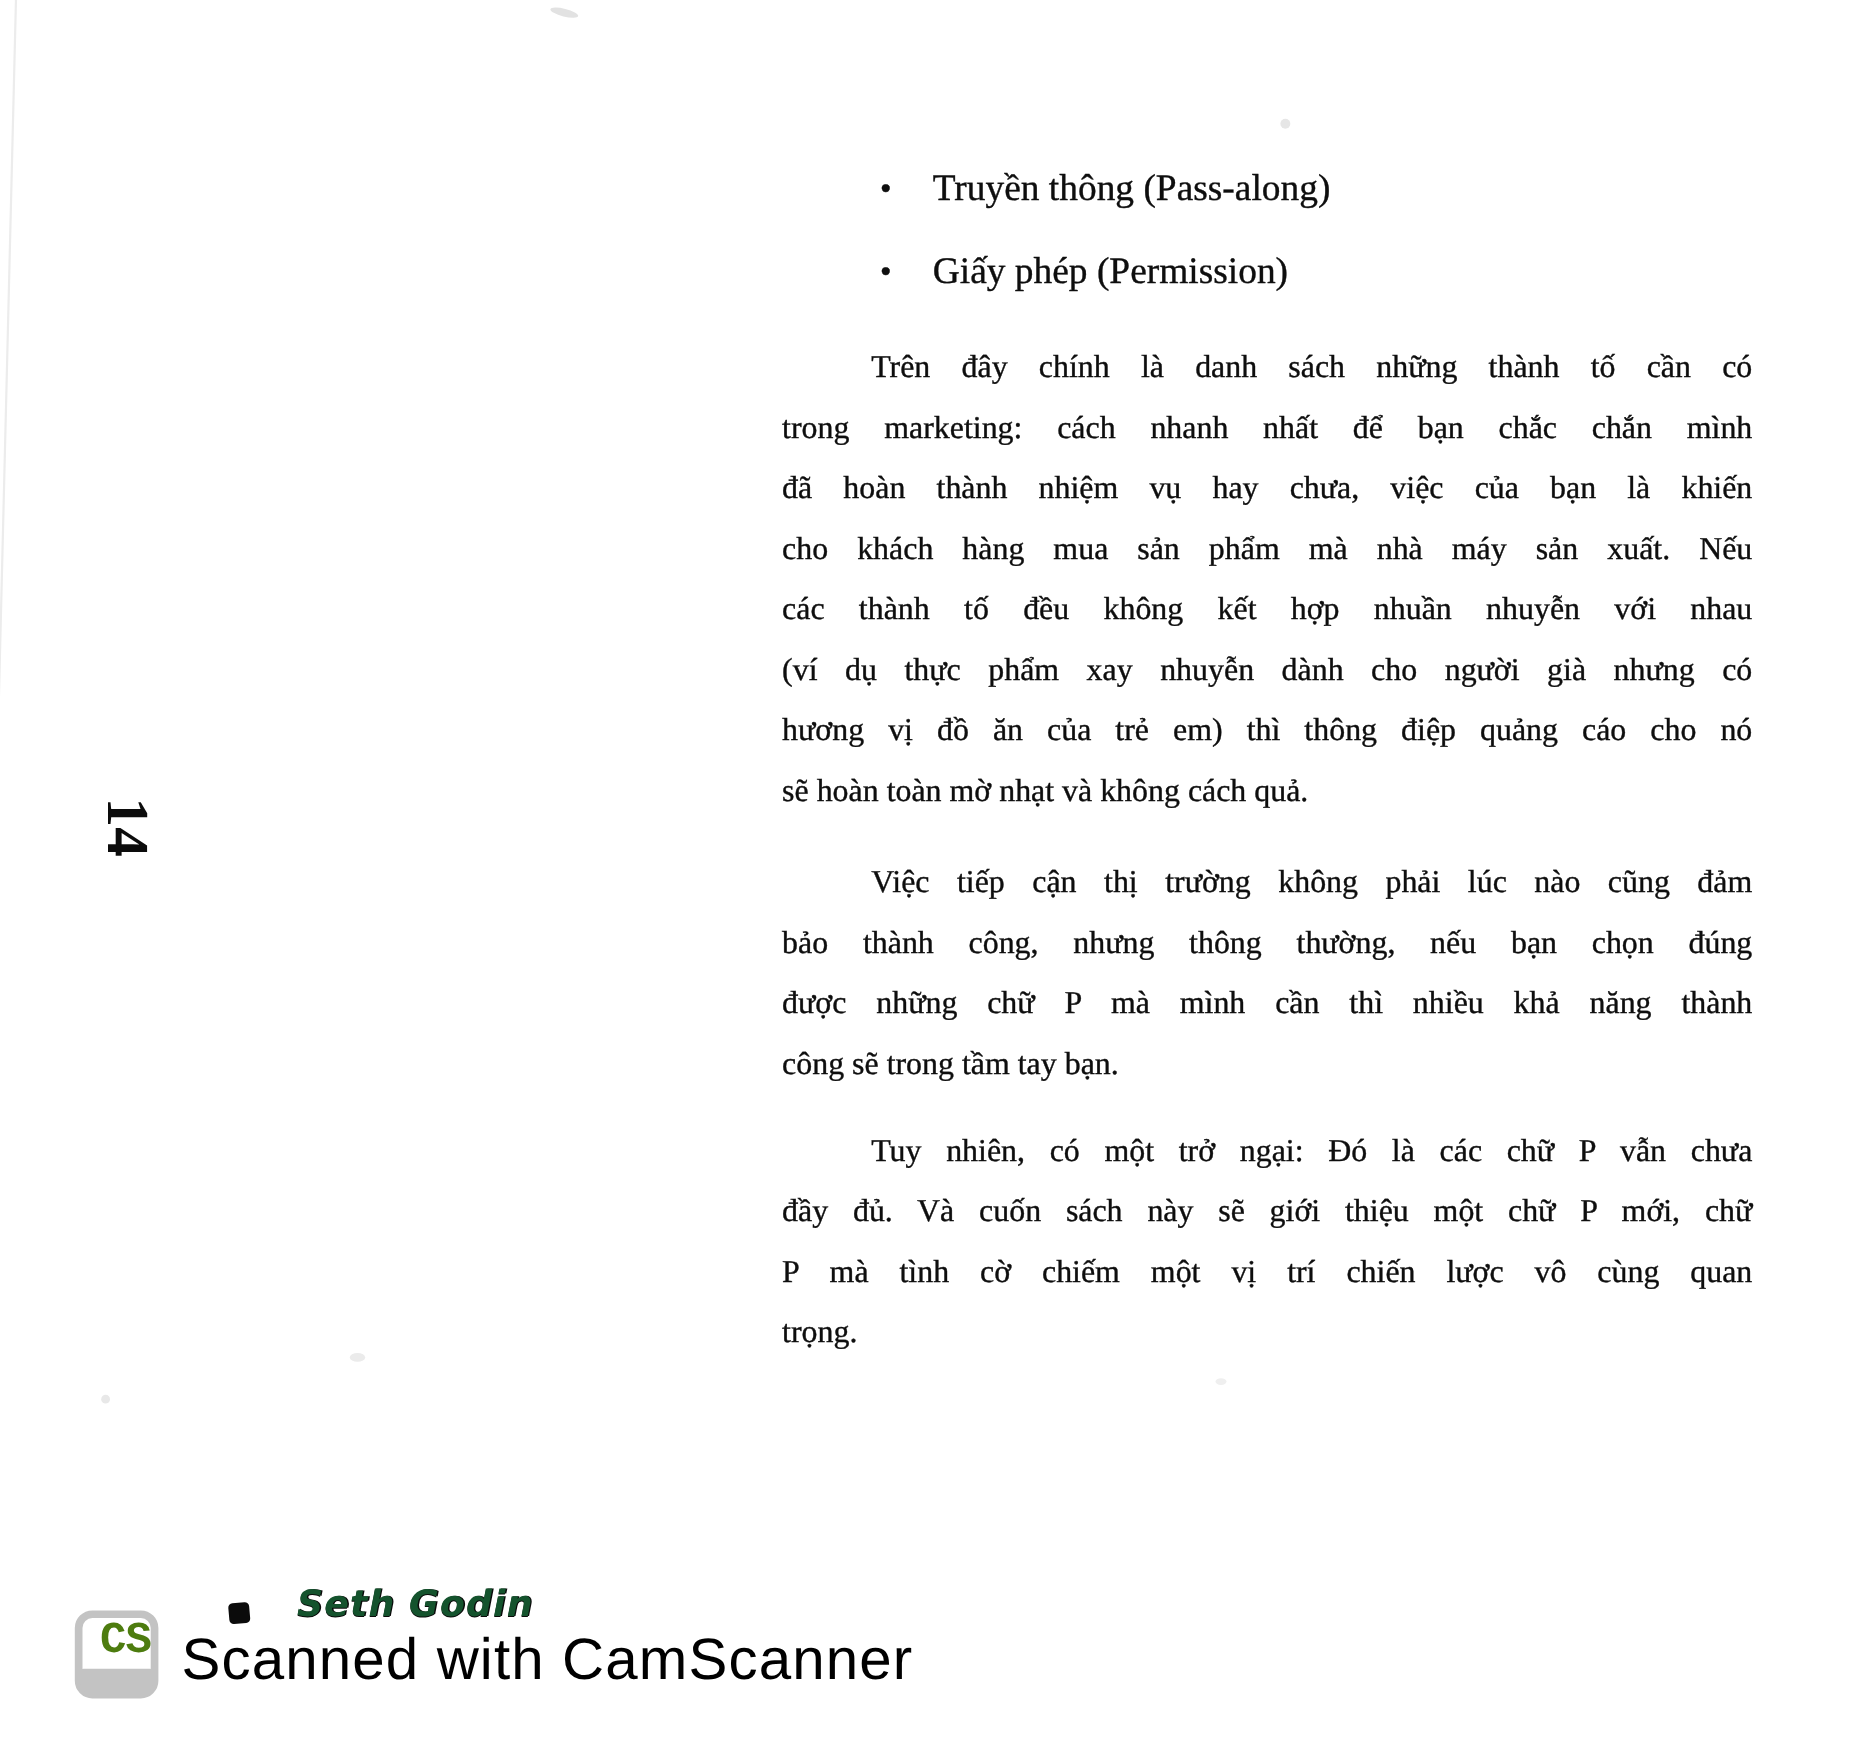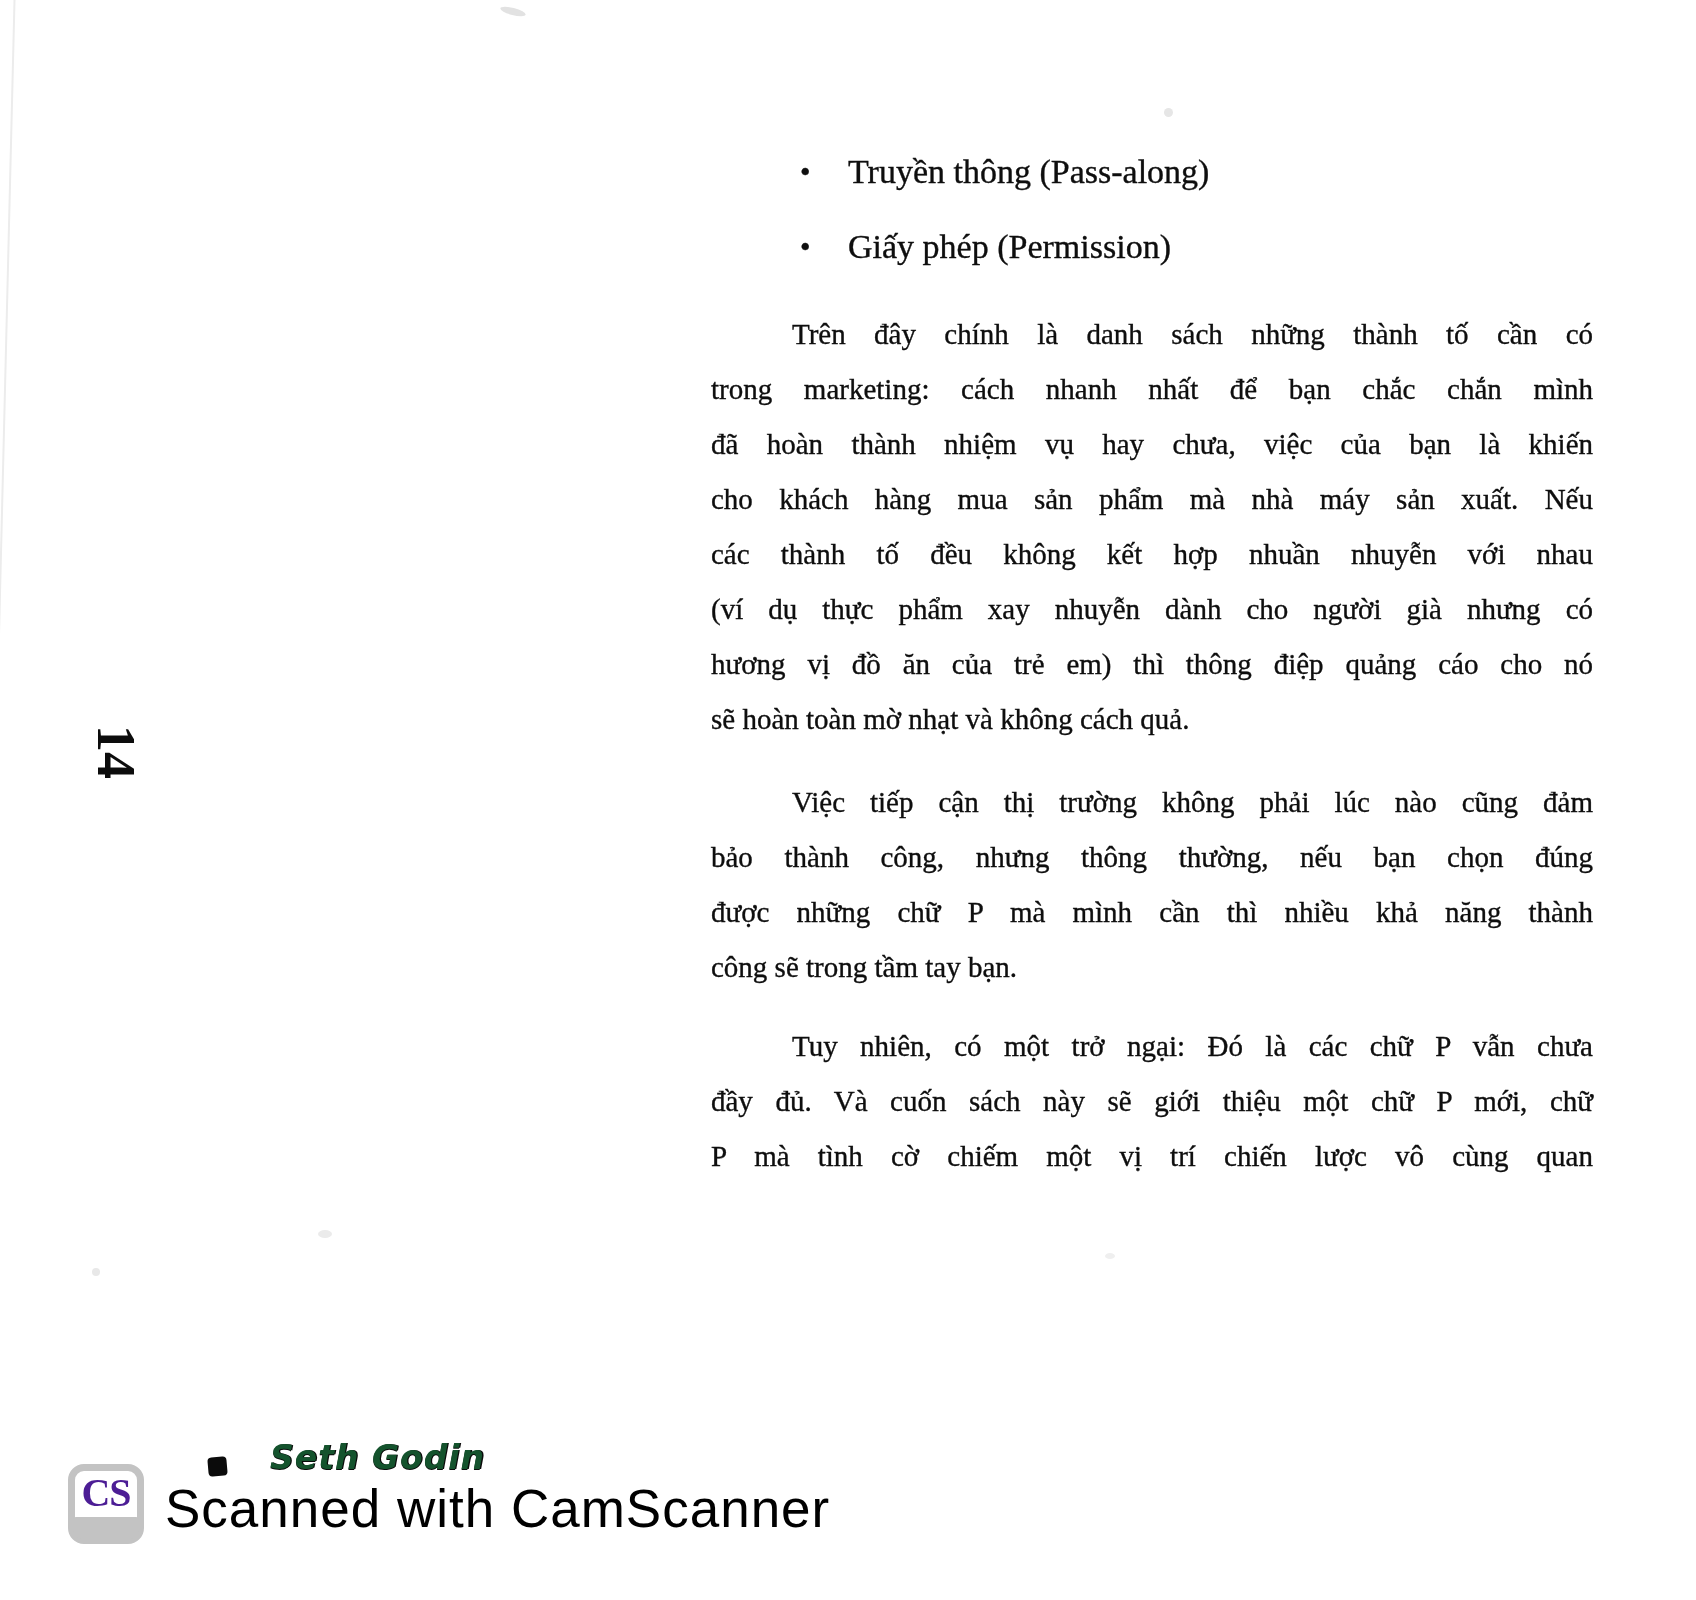--- a/index.html
+++ b/index.html
@@ -54,23 +54,23 @@
     font-family:"DejaVu Sans", sans-serif;
     font-style:italic;font-weight:bold;font-size:33px;letter-spacing:1px;
     color:#14532d;
     text-shadow:1.3px 0 0 #0a0a0a, 0 0.6px 0 #0a0a0a;
   }
   .cs-logo{
     position:absolute;left:68px;top:1464px;width:76px;height:80px;
     border:7px solid #c3c3c3;border-radius:16px;box-sizing:border-box;
   }
   .cs-logo .cs-text{
-    position:absolute;left:0;right:0;top:1px;text-align:center;
-    font-family:Liberation Serif, serif;font-weight:bold;
-    font-size:40px;line-height:42px;color:#4c1d95;letter-spacing:-1px;
+    position:absolute;left:0;right:0;top:1px;text-align:right;
+    font-family:Liberation Mono, monospace;font-weight:bold;
+    font-size:40px;line-height:42px;color:#4d7c0f;letter-spacing:-1px;
   }
   .cs-logo .cs-bar{
     position:absolute;left:-2px;right:-2px;bottom:-2px;height:22px;
     background:#c3c3c3;border-radius:3px 3px 9px 9px;
   }
   .watermark-label{
     position:absolute;left:165px;top:1478px;
     font-family:"Liberation Sans", sans-serif;
     font-size:53px;line-height:62px;letter-spacing:1px;
     color:#000000;
@@ -106,20 +106,21 @@
   <div class="para p2">
       <div class="line">Việc tiếp cận thị trường không phải lúc nào cũng đảm</div>
       <div class="line">bảo thành công, nhưng thông thường, nếu bạn chọn đúng</div>
       <div class="line">được những chữ P mà mình cần thì nhiều khả năng thành</div>
       <div class="line last">công sẽ trong tầm tay bạn.</div>
     </div>
   <div class="para p3">
       <div class="line">Tuy nhiên, có một trở ngại: Đó là các chữ P vẫn chưa</div>
       <div class="line">đầy đủ. Và cuốn sách này sẽ giới thiệu một chữ P mới, chữ</div>
       <div class="line">P mà tình cờ chiếm một vị trí chiến lược vô cùng quan</div>
+      <div class="line last">trọng.</div>
     </div>
 </div>
 
 <div class="footer-square"></div>
 <div class="author">Seth Godin</div>
 
 <div class="cs-logo">
   <div class="cs-text">CS</div>
   <div class="cs-bar"></div>
 </div>

